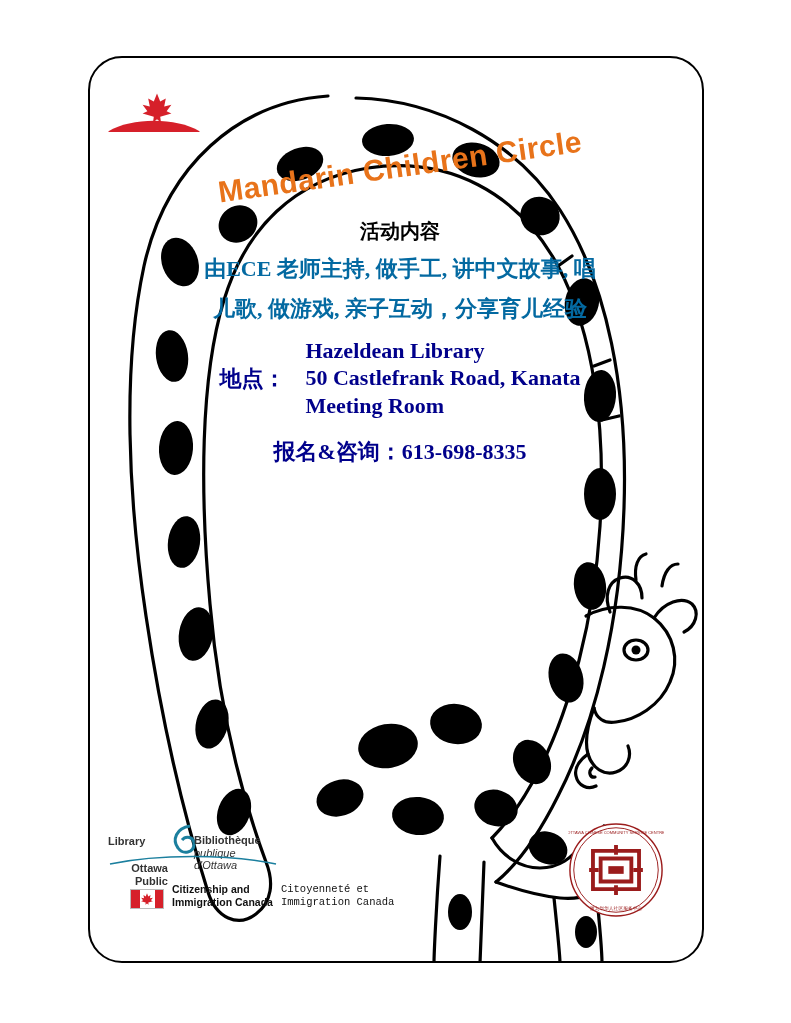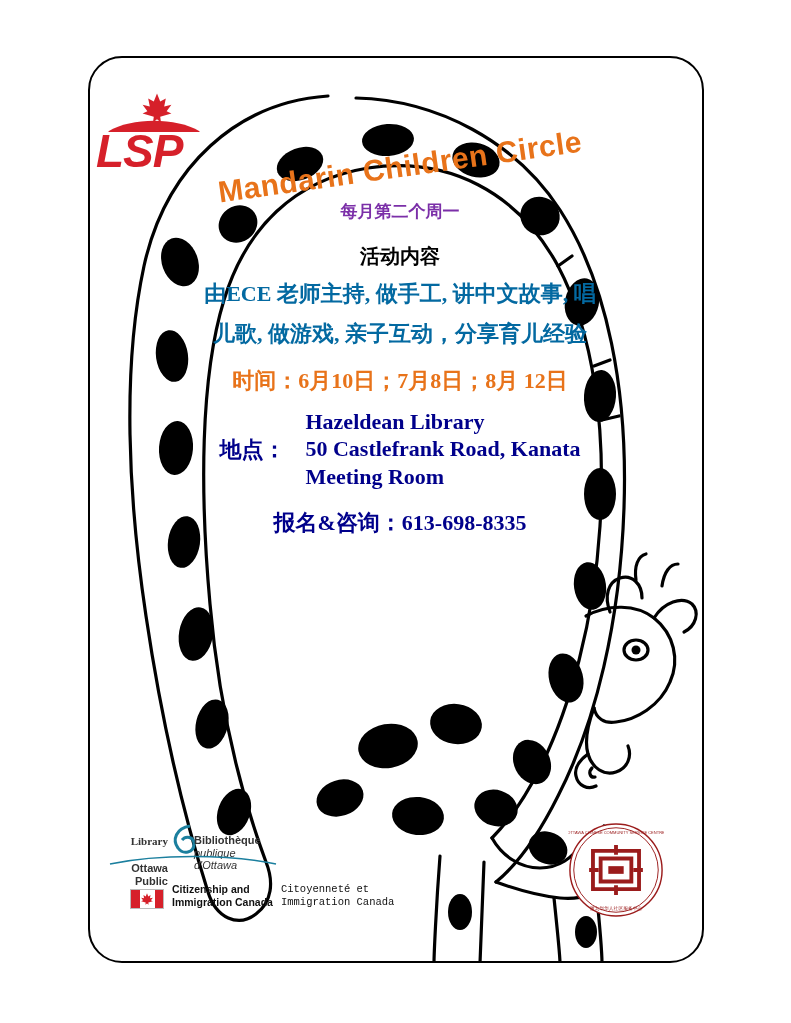--- a/index.html
+++ b/index.html
@@ -365,50 +365,47 @@
 
   <div class="frame"></div>
 
   <div class="lsp-logo">
     <svg class="lsp-leaf" viewBox="0 0 40 40" xmlns="http://www.w3.org/2000/svg">
       <path d="M20 2 L24 12 L31 8 L29 18 L38 16 L32 24 L38 27 L24 31 L25 38 L20 34 L15 38 L16 31 L2 27 L8 24 L2 16 L11 18 L9 8 L16 12 Z" fill="#d6202a"></path>
     </svg>
     <svg class="lsp-swoosh" viewBox="0 0 104 16" xmlns="http://www.w3.org/2000/svg">
       <path d="M0 15 C 26 -1, 78 -1, 104 15 L 104 16 L 0 16 Z" fill="#d6202a"></path>
     </svg>
-    <div class="lsp-text">LSP</div>
   </div>
 
   <div class="content">
     <div class="title-en-wrap">
       <div class="title-en">Mandarin Children Circle</div>
     </div>
-    <div class="subtitle-cn">每月第二个周一</div>
 
     <div class="section-head">活动内容</div>
     <div class="body-cn">由ECE 老师主持, 做手工, 讲中文故事, 唱</div>
     <div class="body-cn">儿歌, 做游戏, 亲子互动，分享育儿经验</div>
 
-    <div class="dates">时间：6月10日；7月8日；8月 12日</div>
 
     <div class="place-block">
       <div class="place-label">地点：</div>
       <div class="place-lines">
         <div>Hazeldean Library</div>
         <div>50 Castlefrank Road, Kanata</div>
         <div>Meeting Room</div>
       </div>
     </div>
 
     <div class="contact">报名&amp;咨询：613-698-8335</div>
   </div>
 
   <div class="opl-logo">
     <div class="opl-line1" style="position:absolute;left:0;top:4px;width:60px;text-align:right;margin-top:40px;">Ottawa Public</div>
-    <div class="opl-line1" style="position:absolute;left:0;top:17px;width:60px;text-align:right;font-family:Liberation Serif, serif;">Library</div>
+    <div class="opl-line1" style="position:absolute;left:0;top:17px;width:60px;">Library</div>
     <svg class="opl-swirl" viewBox="0 0 26 34" xmlns="http://www.w3.org/2000/svg">
       <path d="M20 4 C 6 6, 2 18, 8 26 C 13 33, 24 31, 24 22 C 24 15, 16 13, 12 18" fill="none" stroke="#1b7f9e" stroke-width="3"></path>
     </svg>
     <div class="opl-right">
       <div class="opl-line1">Bibliothèque</div>
       <div class="opl-line2">publique d'Ottawa</div>
     </div>
     <svg style="position:absolute;left:0;top:34px;width:170px;height:16px;" viewBox="0 0 170 16" xmlns="http://www.w3.org/2000/svg">
       <path d="M2 12 C 50 2, 120 2, 168 12" fill="none" stroke="#1b7f9e" stroke-width="1.6"></path>
     </svg>

